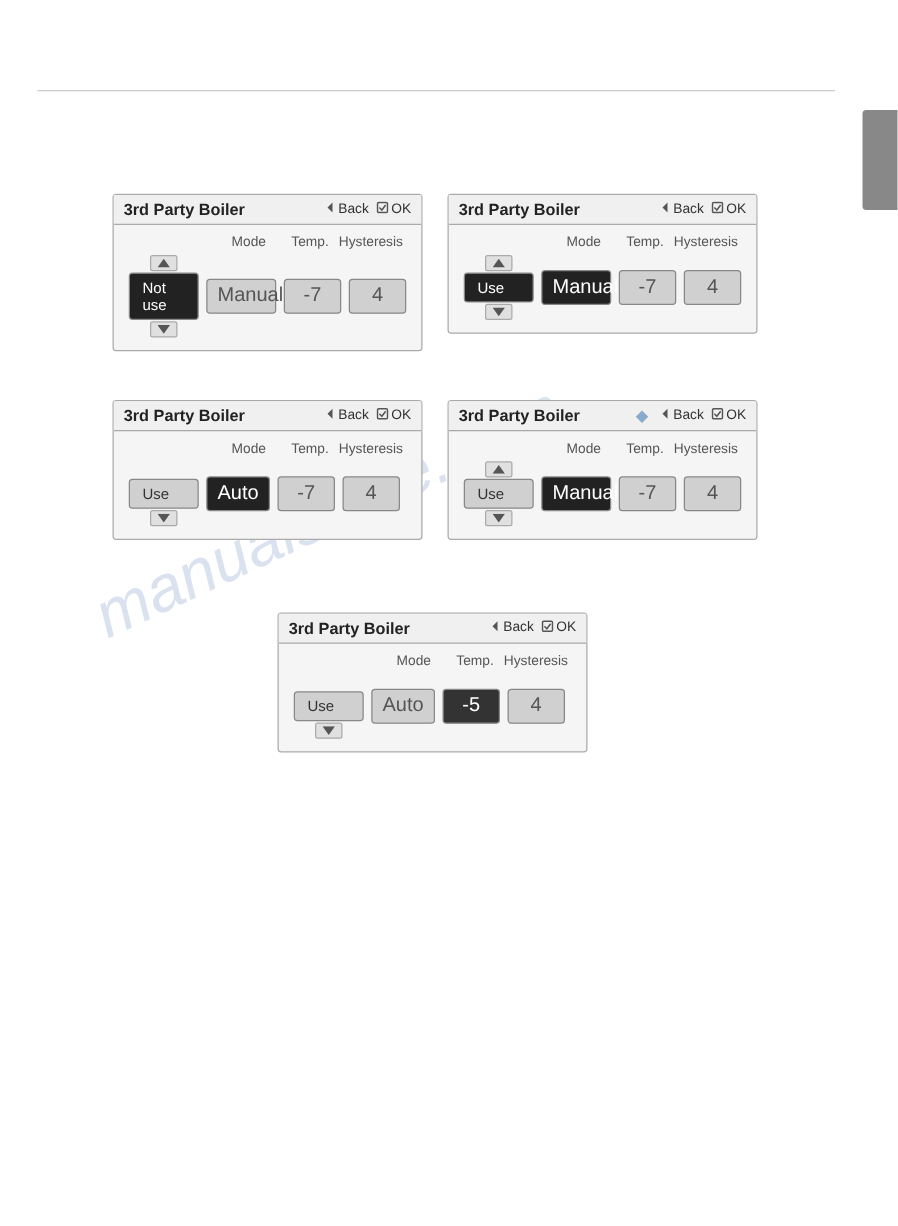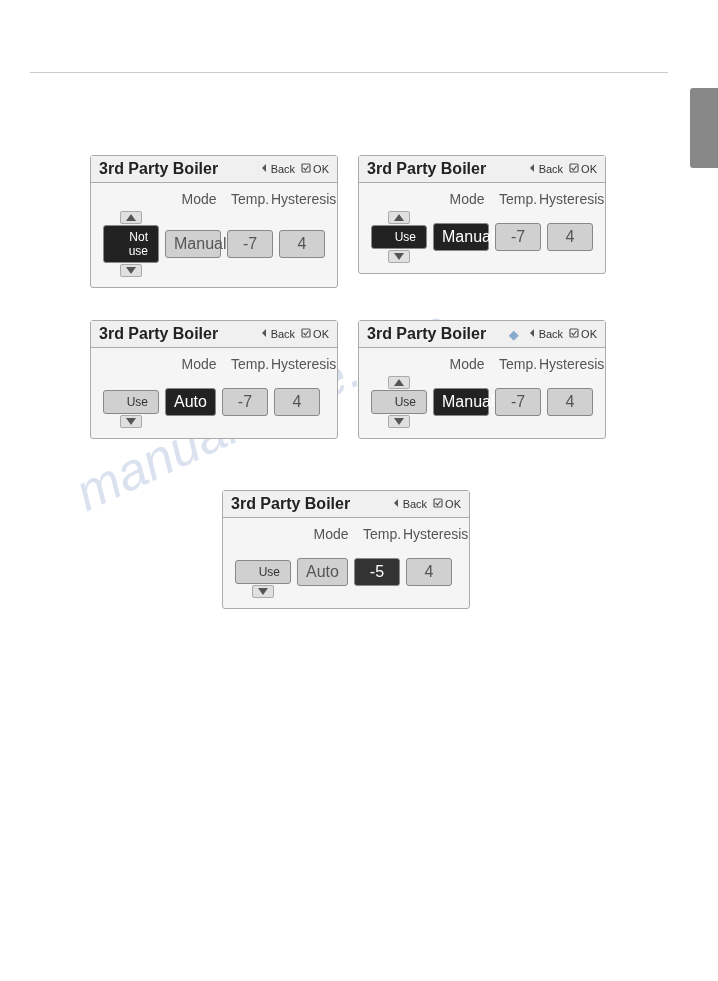--- a/index.html
+++ b/index.html
@@ -58,21 +58,21 @@
     .panel-header {
       display: flex;
       align-items: center;
       justify-content: space-between;
       padding: 4px 8px;
       border-bottom: 1px solid #aaaaaa;
       background: #f0f0f0;
     }
 
     .panel-title {
-      font-size: 16px;
+      font-size: 13px;
       font-weight: bold;
       color: #222;
     }
 
     .panel-nav {
       display: flex;
       align-items: center;
       gap: 6px;
       font-size: 11px;
       color: #333;
@@ -94,21 +94,21 @@
 
     .col-headers {
       display: flex;
       align-items: center;
       margin-bottom: 4px;
       padding-left: 70px;
       gap: 6px;
     }
 
     .col-header {
-      font-size: 14px;
+      font-size: 11px;
       color: #555;
       text-align: center;
     }
 
     .col-header.mode { width: 52px; }
     .col-header.temp { width: 34px; }
     .col-header.hyst { width: 34px; }
 
     .controls-row {
       display: flex;
@@ -143,21 +143,21 @@
       pointer-events: none;
     }
 
     .btn-use {
       padding: 4px 10px;
       border-radius: 3px;
       border: 1px solid #888;
       font-size: 12px;
       cursor: pointer;
       min-width: 56px;
-      text-align: right;
+      text-align: left;
     }
 
     .btn-use.active-dark {
       background: #222;
       color: #fff;
     }
 
     .btn-use.active-light {
       background: #d0d0d0;
       color: #333;

